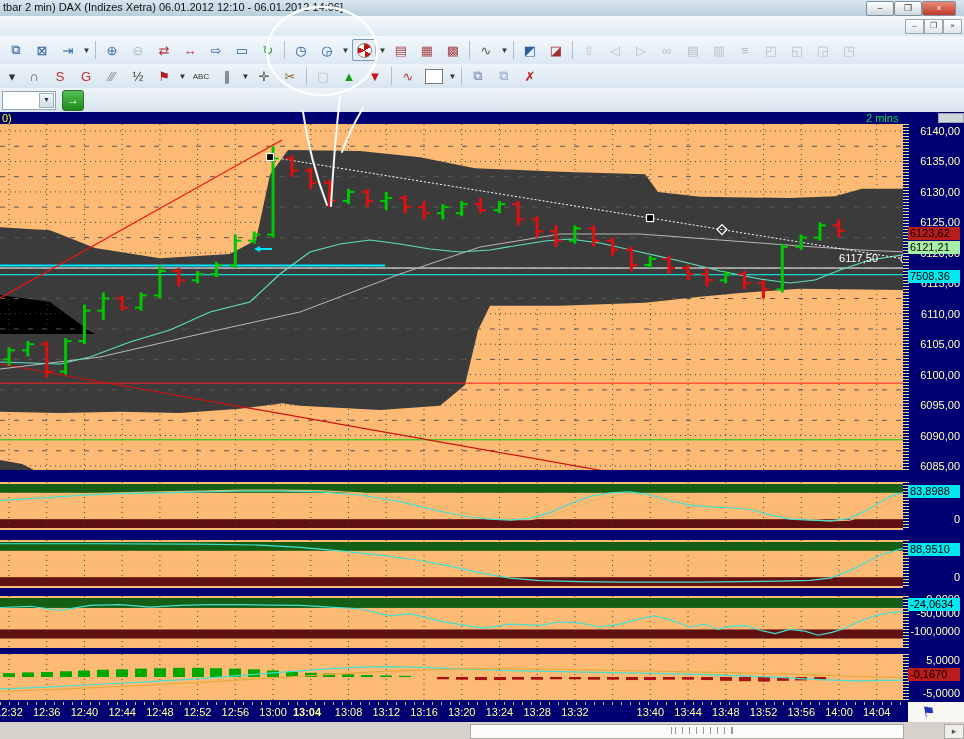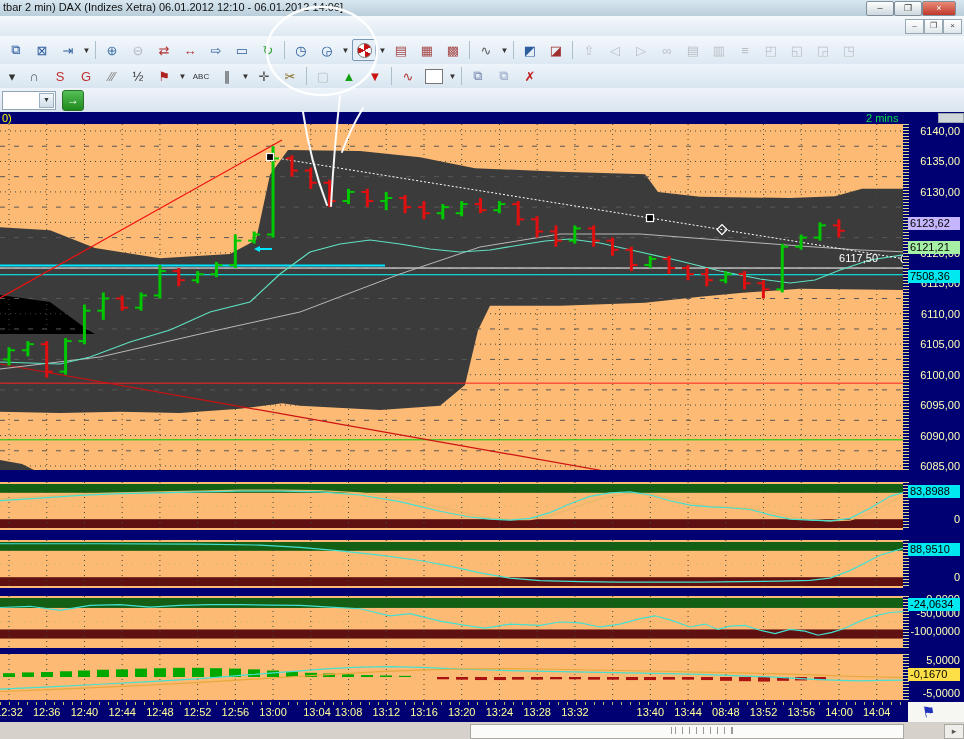--- a/index.html
+++ b/index.html
@@ -582,45 +582,45 @@
       </div>
     <div id="timeLabels">
         <div class="timelabel" style="left: 9px;">12:32</div>
         <div class="timelabel" style="left: 46.727px;">12:36</div>
         <div class="timelabel" style="left: 84.454px;">12:40</div>
         <div class="timelabel" style="left: 122.181px;">12:44</div>
         <div class="timelabel" style="left: 159.908px;">12:48</div>
         <div class="timelabel" style="left: 197.635px;">12:52</div>
         <div class="timelabel" style="left: 235.362px;">12:56</div>
         <div class="timelabel" style="left: 273.089px;">13:00</div>
-        <div class="timelabel" style="left: 317px;">13:04</div>
+        <div class="timelabel" style="left: 307px; font-weight: bold;">13:04</div>
         <div class="timelabel" style="left: 348.543px;">13:08</div>
         <div class="timelabel" style="left: 386.27px;">13:12</div>
         <div class="timelabel" style="left: 423.997px;">13:16</div>
         <div class="timelabel" style="left: 461.724px;">13:20</div>
         <div class="timelabel" style="left: 499.451px;">13:24</div>
         <div class="timelabel" style="left: 537.178px;">13:28</div>
         <div class="timelabel" style="left: 574.905px;">13:32</div>
         <div class="timelabel" style="left: 612.632px; margin-top: 44px;">13:36</div>
         <div class="timelabel" style="left: 650.359px;">13:40</div>
         <div class="timelabel" style="left: 688.086px;">13:44</div>
-        <div class="timelabel" style="left: 725.813px;">08:48</div>
+        <div class="timelabel" style="left: 725.813px;">13:48</div>
         <div class="timelabel" style="left: 763.54px;">13:52</div>
         <div class="timelabel" style="left: 801.267px;">13:56</div>
         <div class="timelabel" style="left: 838.994px;">14:00</div>
         <div class="timelabel" style="left: 876.721px;">14:04</div>
       </div>
     <div id="tags">
-        <div class="tag" style="background: #c4b5fd; top: 105px;">6123,62</div>
+        <div class="tag" style="background: #b91c1c; top: 115px;">6123,62</div>
         <div class="tag" style="background: rgb(166, 240, 166); top: 128.5px;">6121,21</div>
         <div class="tag" style="background: rgb(0, 232, 240); top: 157.5px;">7508,36</div>
         <div class="tag" style="background: rgb(0, 232, 240); top: 372.5px;">83,8988</div>
         <div class="tag" style="background: rgb(0, 232, 240); top: 430.5px;">88,9510</div>
         <div class="tag" style="background: rgb(0, 232, 240); top: 485.5px;">-24,0634</div>
-        <div class="tag" style="background: #fde047; top: 555.5px;">-0,1670</div>
+        <div class="tag" style="background: #b91c1c; top: 555.5px;">-0,1670</div>
       </div>
 
     <div id="flagBox">
       <span>⚑</span>
     </div>
   </div>
 
   <div id="bottombar">
     <div id="sbTrack">
       <div id="sbGrip"></div>

